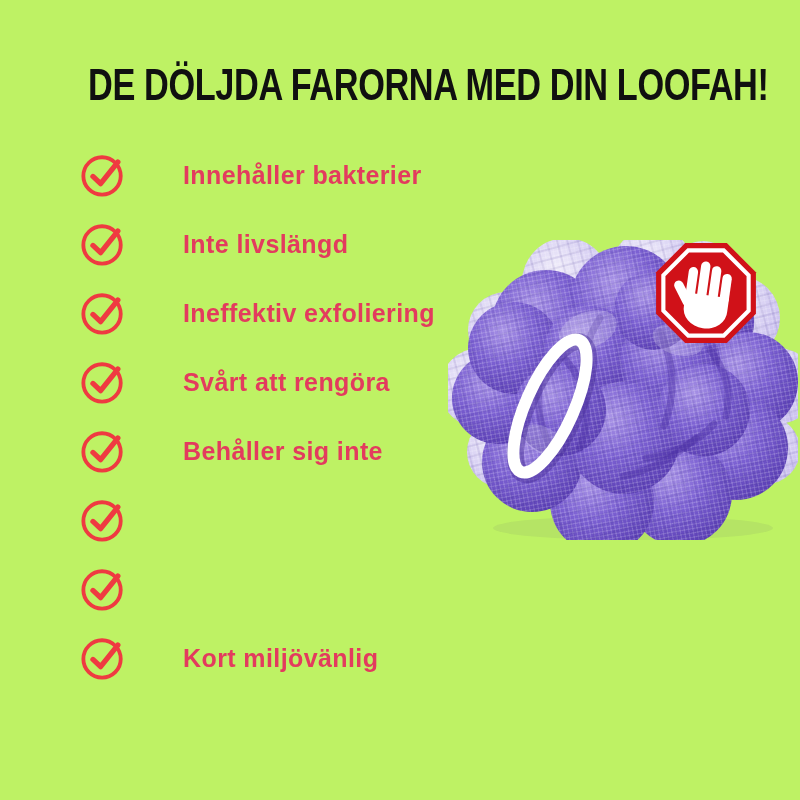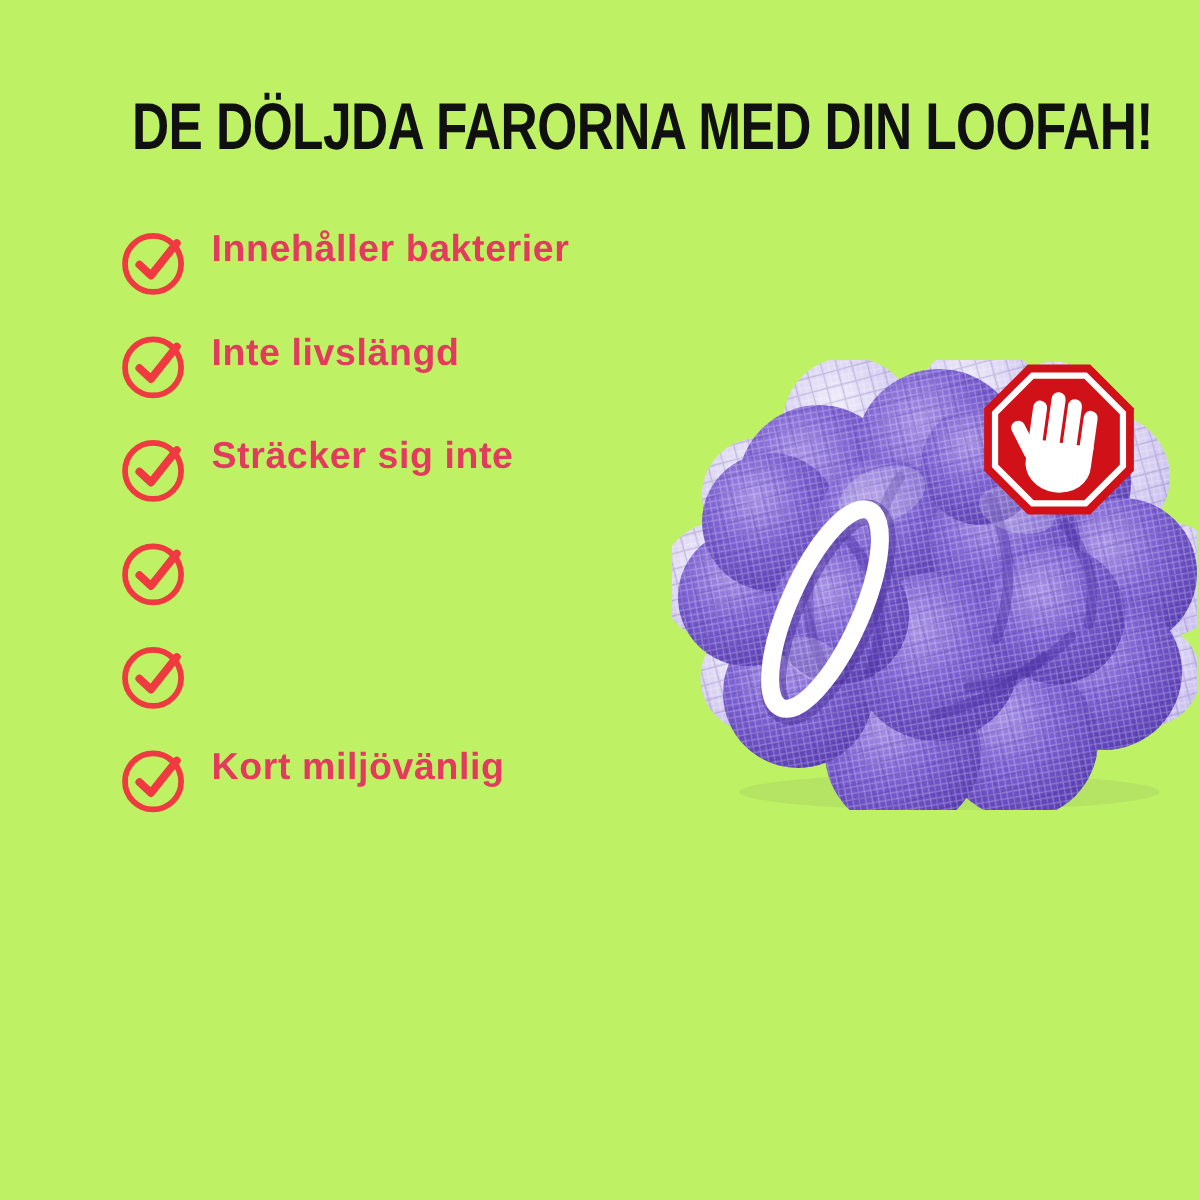--- a/index.html
+++ b/index.html
@@ -33,23 +33,24 @@
   }
   
   .checklist {
     position: absolute;
     left: 80px;
     top: 152px;
     width: 420px;
   }
   .check-item {
     display: flex;
-    align-items: flex-start;
+    align-items: center;
     height: 46px;
     margin-bottom: 23px;
+    gap: 42px;
   }
   .check-icon {
     width: 46px;
     height: 46px;
     flex: 0 0 46px;
   }
   .check-icon svg { display: block; width: 46px; height: 46px; }
   .check-label {
     margin-left: 15px;
     font-size: 25px;
@@ -97,30 +98,48 @@
     <div class="check-item">
       <span class="check-icon">
         <svg viewBox="0 0 48 48" xmlns="http://www.w3.org/2000/svg" aria-hidden="true">
           <circle cx="23" cy="25" r="19.5" fill="none" stroke="#ef3a41" stroke-width="4"></circle>
           <path d="M13.5 25.5 L21.5 33 L39.5 10.5" fill="none" stroke="#ef3a41" stroke-width="5.5" stroke-linecap="round" stroke-linejoin="round"></path>
         </svg>
       </span>
       <span class="check-label">Inte livslängd</span>
     </div>
 
-
-
-    <div class="check-item">
-      <span class="check-icon">
-        <svg viewBox="0 0 48 48" xmlns="http://www.w3.org/2000/svg" aria-hidden="true">
-          <circle cx="23" cy="25" r="19.5" fill="none" stroke="#ef3a41" stroke-width="4"></circle>
-          <path d="M13.5 25.5 L21.5 33 L39.5 10.5" fill="none" stroke="#ef3a41" stroke-width="5.5" stroke-linecap="round" stroke-linejoin="round"></path>
-        </svg>
-      </span>
-      <span class="check-label">Sträcker sig inte</span>
+    <div class="check-item">
+      <span class="check-icon">
+        <svg viewBox="0 0 48 48" xmlns="http://www.w3.org/2000/svg" aria-hidden="true">
+          <circle cx="23" cy="25" r="19.5" fill="none" stroke="#ef3a41" stroke-width="4"></circle>
+          <path d="M13.5 25.5 L21.5 33 L39.5 10.5" fill="none" stroke="#ef3a41" stroke-width="5.5" stroke-linecap="round" stroke-linejoin="round"></path>
+        </svg>
+      </span>
+      <span class="check-label">Ineffektiv exfoliering</span>
+    </div>
+
+    <div class="check-item">
+      <span class="check-icon">
+        <svg viewBox="0 0 48 48" xmlns="http://www.w3.org/2000/svg" aria-hidden="true">
+          <circle cx="23" cy="25" r="19.5" fill="none" stroke="#ef3a41" stroke-width="4"></circle>
+          <path d="M13.5 25.5 L21.5 33 L39.5 10.5" fill="none" stroke="#ef3a41" stroke-width="5.5" stroke-linecap="round" stroke-linejoin="round"></path>
+        </svg>
+      </span>
+      <span class="check-label">Svårt att rengöra</span>
+    </div>
+
+    <div class="check-item">
+      <span class="check-icon">
+        <svg viewBox="0 0 48 48" xmlns="http://www.w3.org/2000/svg" aria-hidden="true">
+          <circle cx="23" cy="25" r="19.5" fill="none" stroke="#ef3a41" stroke-width="4"></circle>
+          <path d="M13.5 25.5 L21.5 33 L39.5 10.5" fill="none" stroke="#ef3a41" stroke-width="5.5" stroke-linecap="round" stroke-linejoin="round"></path>
+        </svg>
+      </span>
+      <span class="check-label">Behåller sig inte</span>
     </div>
 
     <div class="check-item">
       <span class="check-icon">
         <svg viewBox="0 0 48 48" xmlns="http://www.w3.org/2000/svg" aria-hidden="true">
           <circle cx="23" cy="25" r="19.5" fill="none" stroke="#ef3a41" stroke-width="4"></circle>
           <path d="M13.5 25.5 L21.5 33 L39.5 10.5" fill="none" stroke="#ef3a41" stroke-width="5.5" stroke-linecap="round" stroke-linejoin="round"></path>
         </svg>
       </span>
     </div>

